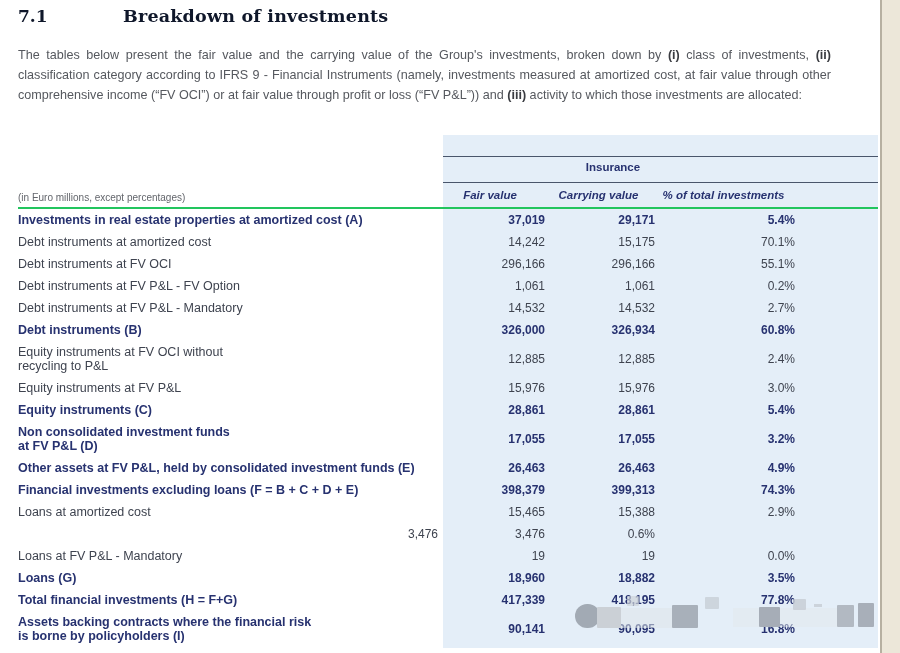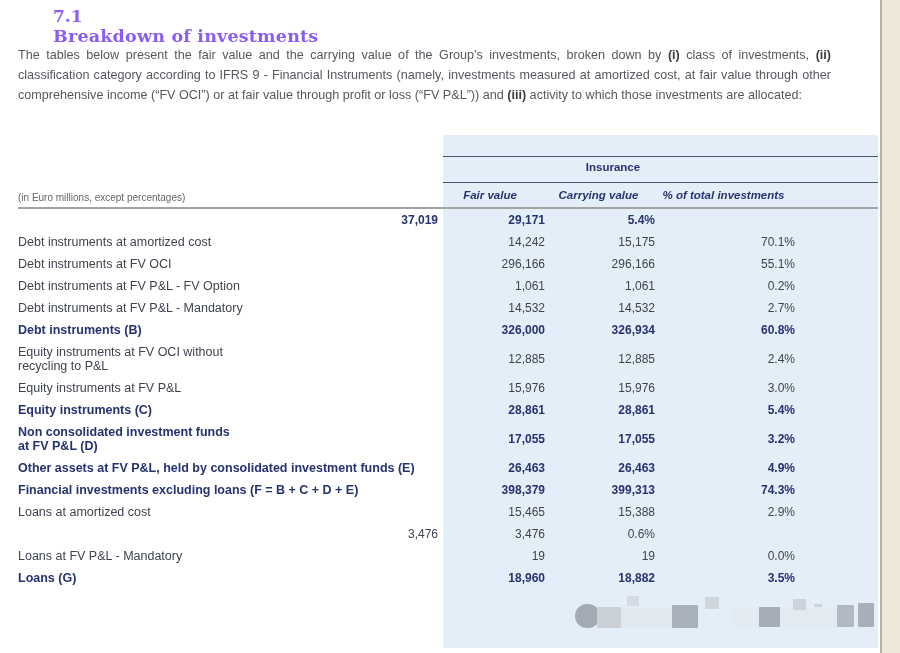--- a/index.html
+++ b/index.html
@@ -4,33 +4,32 @@
 <style>
   html,body{margin:0;padding:0;}
   body{
     width:900px;height:653px;position:relative;overflow:hidden;
     background:#ffffff;
     font-family:"Liberation Sans",sans-serif;
   }
   .heading-row{
     position:absolute;left:18px;top:6px;display:flex;align-items:baseline;
     font-family:"DejaVu Serif","Liberation Serif",serif;font-weight:bold;
-    color:#8b5cf6;
-    flex-direction:column;
+    color:#0f172a;
   }
   .sec-num{width:70px;font-size:17px;}
   .sec-title{font-size:17.5px;letter-spacing:0.2px;margin-left:35px;}
   .intro{
     position:absolute;left:18px;top:45px;width:813px;
     font-size:12.6px;line-height:20px;color:#55585e;text-align:justify;
   }
   .intro b{color:#3a3c41;}
   .table-wrap{position:absolute;left:18px;top:135px;width:860px;height:513px;}
   .blue-bg{position:absolute;left:425px;top:0;width:435px;height:513px;background:#e4eef8;}
-  .hdr{position:absolute;top:0;left:0;width:860px;height:72px;border-bottom:2px solid #a3a3a3;}
+  .hdr{position:absolute;top:0;left:0;width:860px;height:72px;border-bottom:2px solid #22c55e;}
   .line-a{position:absolute;top:21px;left:425px;width:435px;border-top:1px solid #49556b;}
   .line-b{position:absolute;top:47px;left:425px;width:435px;border-top:1px solid #49556b;}
   .ins{
     position:absolute;top:26px;left:425px;width:340px;text-align:center;
     font-size:11.5px;font-weight:bold;color:#273270;
   }
   .cols{
     position:absolute;top:47px;left:0;width:860px;height:25px;
     display:grid;grid-template-columns:425px 107px 110px 140px 78px;align-items:center;
   }
@@ -71,20 +70,21 @@
     <div class="cols">
       <div class="note">(in Euro millions, except percentages)</div>
       <div class="col-h">Fair value</div>
       <div class="col-h">Carrying value</div>
       <div class="col-h">% of total investments</div>
       <div></div>
     </div>
   </div>
   <div class="rows">
       <div class="row bold">
+        <div class="lbl">Investments in real estate properties at amortized cost (A)</div>
         <div class="val">37,019</div>
         <div class="val">29,171</div>
         <div class="val">5.4%</div>
         <div></div>
       </div>
       <div class="row">
         <div class="lbl">Debt instruments at amortized cost</div>
         <div class="val">14,242</div>
         <div class="val">15,175</div>
         <div class="val">70.1%</div>
@@ -180,20 +180,35 @@
         <div class="val">19</div>
         <div class="val">19</div>
         <div class="val">0.0%</div>
         <div></div>
       </div>
       <div class="row bold">
         <div class="lbl">Loans (G)</div>
         <div class="val">18,960</div>
         <div class="val">18,882</div>
         <div class="val">3.5%</div>
+        <div></div>
+      </div>
+      <div class="row bold">
+        <div class="lbl">Total financial investments (H = F+G)</div>
+        <div class="val">417,339</div>
+        <div class="val">418,195</div>
+        <div class="val">77.8%</div>
+        <div></div>
+      </div>
+      <div class="row bold tall">
+        <div class="lbl">Assets backing contracts where the financial risk
+is borne by policyholders (I)</div>
+        <div class="val">90,141</div>
+        <div class="val">90,095</div>
+        <div class="val">16.8%</div>
         <div></div>
       </div>
     </div>
 </div>
 
 <div class="wm-layer">
     <div class="wm" style="left: 600px; top: 608px; width: 97px; height: 20px; background: rgb(223, 229, 234); border-radius: 0px; opacity: 0.55;"></div>
     <div class="wm" style="left: 733px; top: 608px; width: 104px; height: 19px; background: rgb(226, 231, 236); border-radius: 0px; opacity: 0.5;"></div>
     <div class="wm" style="left: 575px; top: 604px; width: 25px; height: 24px; background: rgb(162, 170, 180); border-radius: 12px; opacity: 1;"></div>
     <div class="wm" style="left: 597px; top: 607px; width: 24px; height: 21px; background: rgb(203, 208, 214); border-radius: 1px; opacity: 1;"></div>

